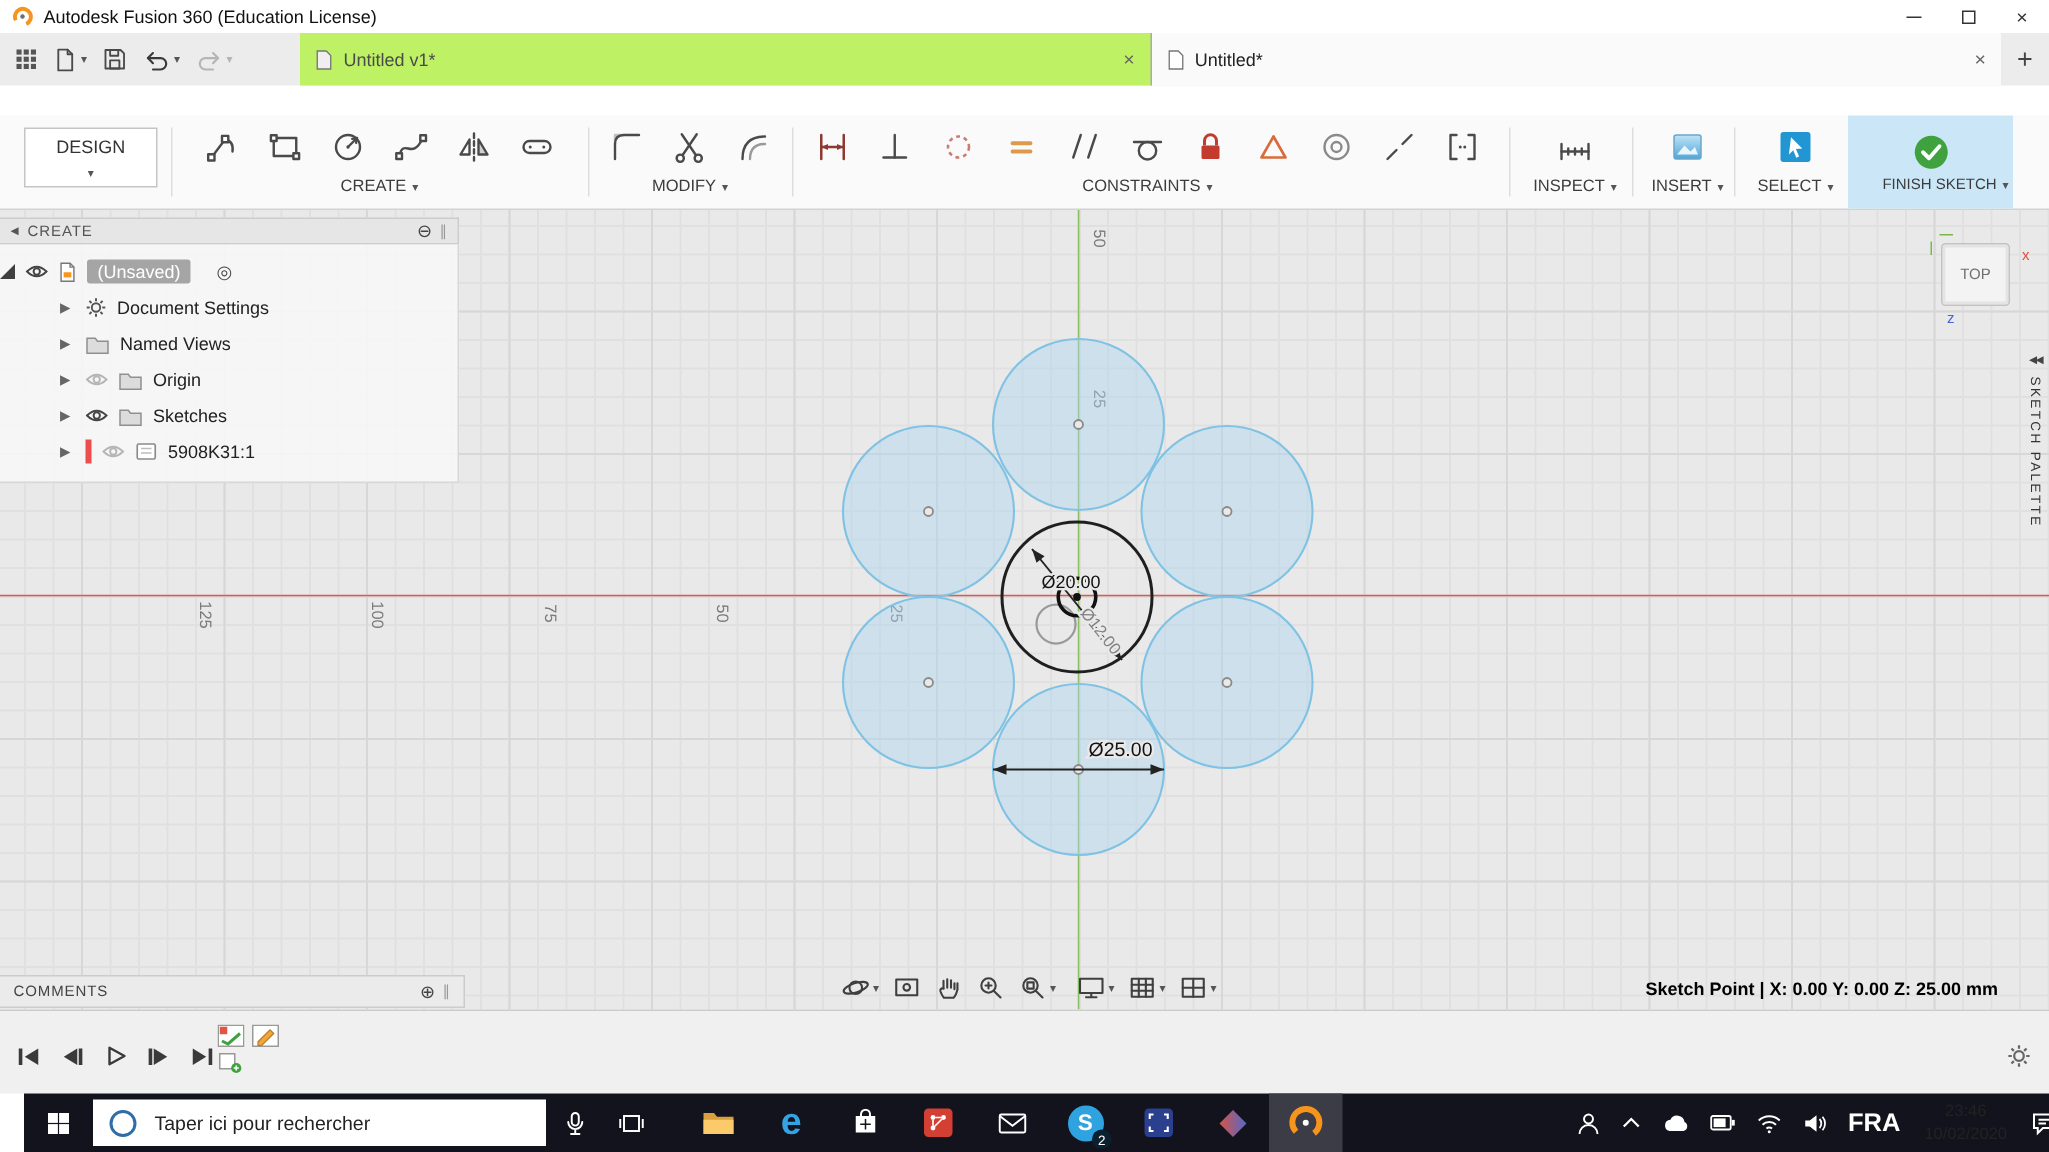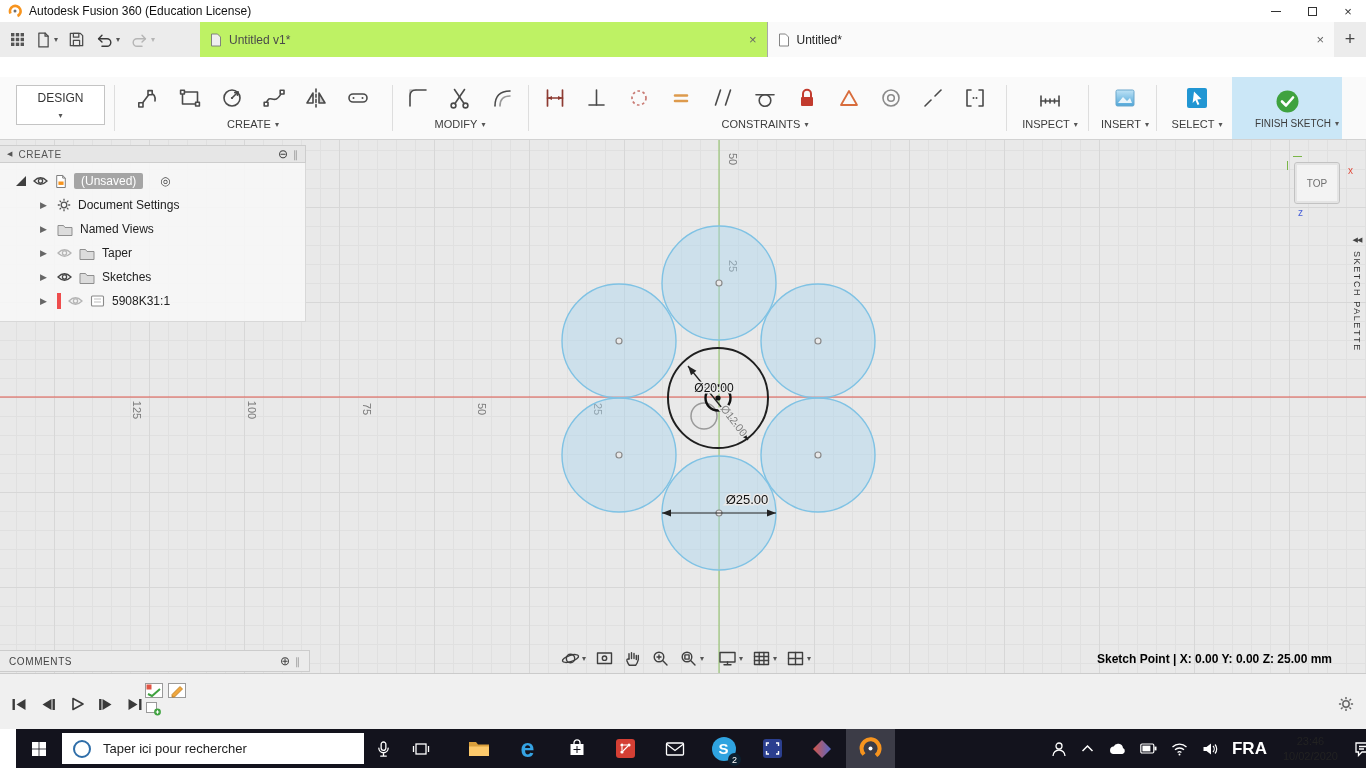--- a/index.html
+++ b/index.html
@@ -65,21 +65,21 @@
   
   .browser { position:absolute; left:0; top:5px; width:306px; }
   .browser-header { height:18px; background:#e6e6e6; border:1px solid #cdcdcd; border-left:none; display:flex; align-items:center; gap:6px; padding:0 7px; }
   .bh-collapse { font-size:7px; color:#555; }
   .bh-title { font-size:10px; letter-spacing:.6px; color:#555; }
   .bh-right { margin-left:auto; display:flex; align-items:center; gap:5px; }
   .badge-glyph { font-size:12px; color:#444; }
   .grip { font-size:10px; color:#999; }
   .browser-body { background:rgba(246,246,246,.93); border:1px solid #d8d8d8; border-top:none; border-left:none; padding:6px 0 8px; }
   .trow { height:24px; display:flex; align-items:center; gap:7px; font-size:12px; color:#222; }
-  .trow.root { padding-left:16px; }
+  .trow.root { }
   .trow.child { padding-left:40px; }
   .tri-root { width:0; height:0; border-left:10px solid transparent; border-bottom:10px solid #3f3f3f; }
   .tree-arrow { font-size:9px; color:#666; width:10px; }
   .pill { background:#a5a5a5; color:#fff; border-radius:2px; padding:1px 7px; }
   .red-bar { width:4px; height:16px; background:#ee4d4d; }
 
   
   .viewcube { position:absolute; left:1294px; top:22px; width:46px; height:42px; background:#f3f3f3; border:1px solid #c2c2c2; border-radius:3px; box-shadow:inset 0 0 0 2px #e4e4e4; display:flex; align-items:center; justify-content:center; font-size:10px; color:#707070; }
   .vc-x { position:absolute; right:-14px; top:2px; color:#e04c3c; font-size:10px; }
   .vc-z { position:absolute; left:3px; bottom:-15px; color:#4a62d8; font-size:10px; }
@@ -550,21 +550,21 @@
         </div>
         <div class="trow child">
           <span class="tree-arrow">▶</span>
           <svg width="15" height="10" viewBox="0 0 15 10" fill="none" stroke="#b5b5b5" stroke-width="1.3">
               <path d="M1 5 Q7.5 -1.5 14 5 Q7.5 11.5 1 5 Z"></path>
               <circle cx="7.5" cy="5" r="2.1"></circle>
             </svg>
           <svg width="16" height="13" viewBox="0 0 16 13">
               <path d="M1 2.5 h5.5 l1.5 2 H15 v8 H1 Z" fill="#dcdcdc" stroke="#8f8f8f" stroke-width="1"></path>
             </svg>
-          <span>Taper</span>
+          <span>Origin</span>
         </div>
         <div class="trow child">
           <span class="tree-arrow">▶</span>
           <svg width="15" height="10" viewBox="0 0 15 10" fill="none" stroke="#444" stroke-width="1.3">
               <path d="M1 5 Q7.5 -1.5 14 5 Q7.5 11.5 1 5 Z"></path>
               <circle cx="7.5" cy="5" r="2.1"></circle>
             </svg>
           <svg width="16" height="13" viewBox="0 0 16 13">
               <path d="M1 2.5 h5.5 l1.5 2 H15 v8 H1 Z" fill="#dcdcdc" stroke="#8f8f8f" stroke-width="1"></path>
             </svg>

